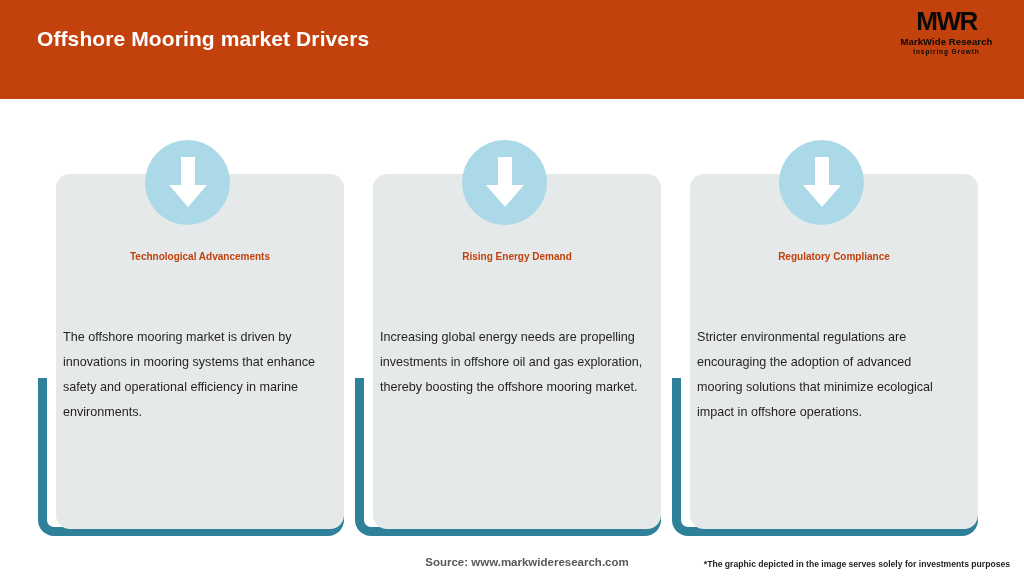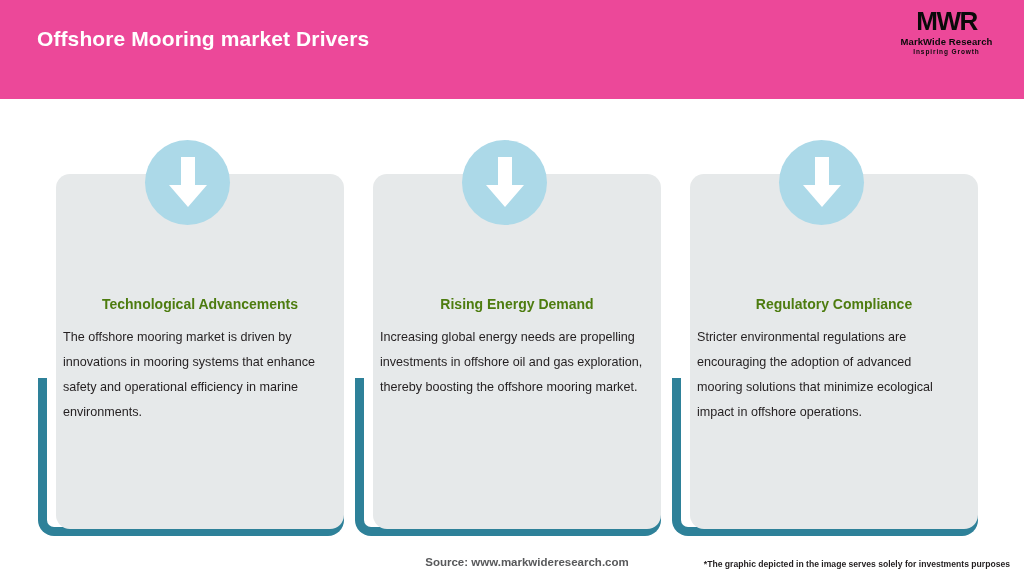--- a/index.html
+++ b/index.html
@@ -14,21 +14,21 @@
     overflow: hidden;
     position: relative;
   }
 
   
   .header {
     position: absolute;
     left: 0; top: 0;
     width: 1024px;
     height: 99px;
-    background: #ec4899;
+    background: #c2410c;
   }
   .header-title {
     position: absolute;
     left: 37px;
     top: 27px;
     font-size: 21px;
     font-weight: bold;
     color: #ffffff;
     letter-spacing: 0.1px;
   }
@@ -125,24 +125,23 @@
     left: 22px;
     top: 15px;
   }
 
   .card-title {
     position: absolute;
     left: 18px;
     top: 152px;
     width: 288px;
     text-align: center;
-    font-size: 14px;
-    font-weight: bold;
-    color: #4d7c0f;
-    margin-top: 45px;
+    font-size: 10px;
+    font-weight: bold;
+    color: #c2410c;
   }
 
   .card-text {
     position: absolute;
     left: 25px;
     top: 226px;
     width: 263px;
     font-size: 12.6px;
     line-height: 25px;
     color: #231f20;

